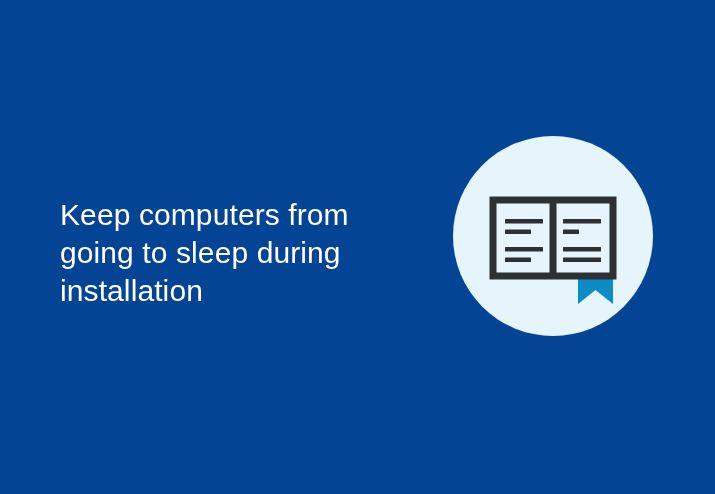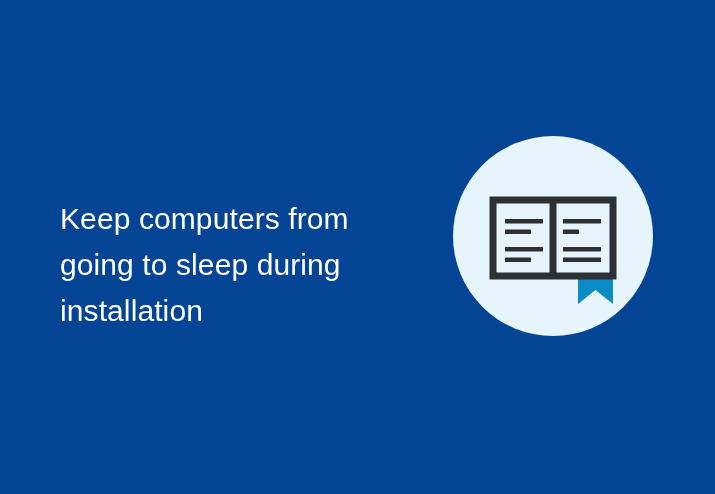--- a/index.html
+++ b/index.html
@@ -20,21 +20,21 @@
     background: #044494;
   }
   #headline {
     position: absolute;
     left: 60px;
     top: 196px;
     width: 340px;
     color: #ffffff;
     font-family: "Liberation Sans", sans-serif;
     font-size: 30px;
-    line-height: 46px;
+    line-height: 38px;
     font-weight: 400;
     letter-spacing: 0.1px;
     white-space: pre-line;
   }
   #icon-badge {
     position: absolute;
     left: 453px;
     top: 136px;
     width: 200px;
     height: 200px;

